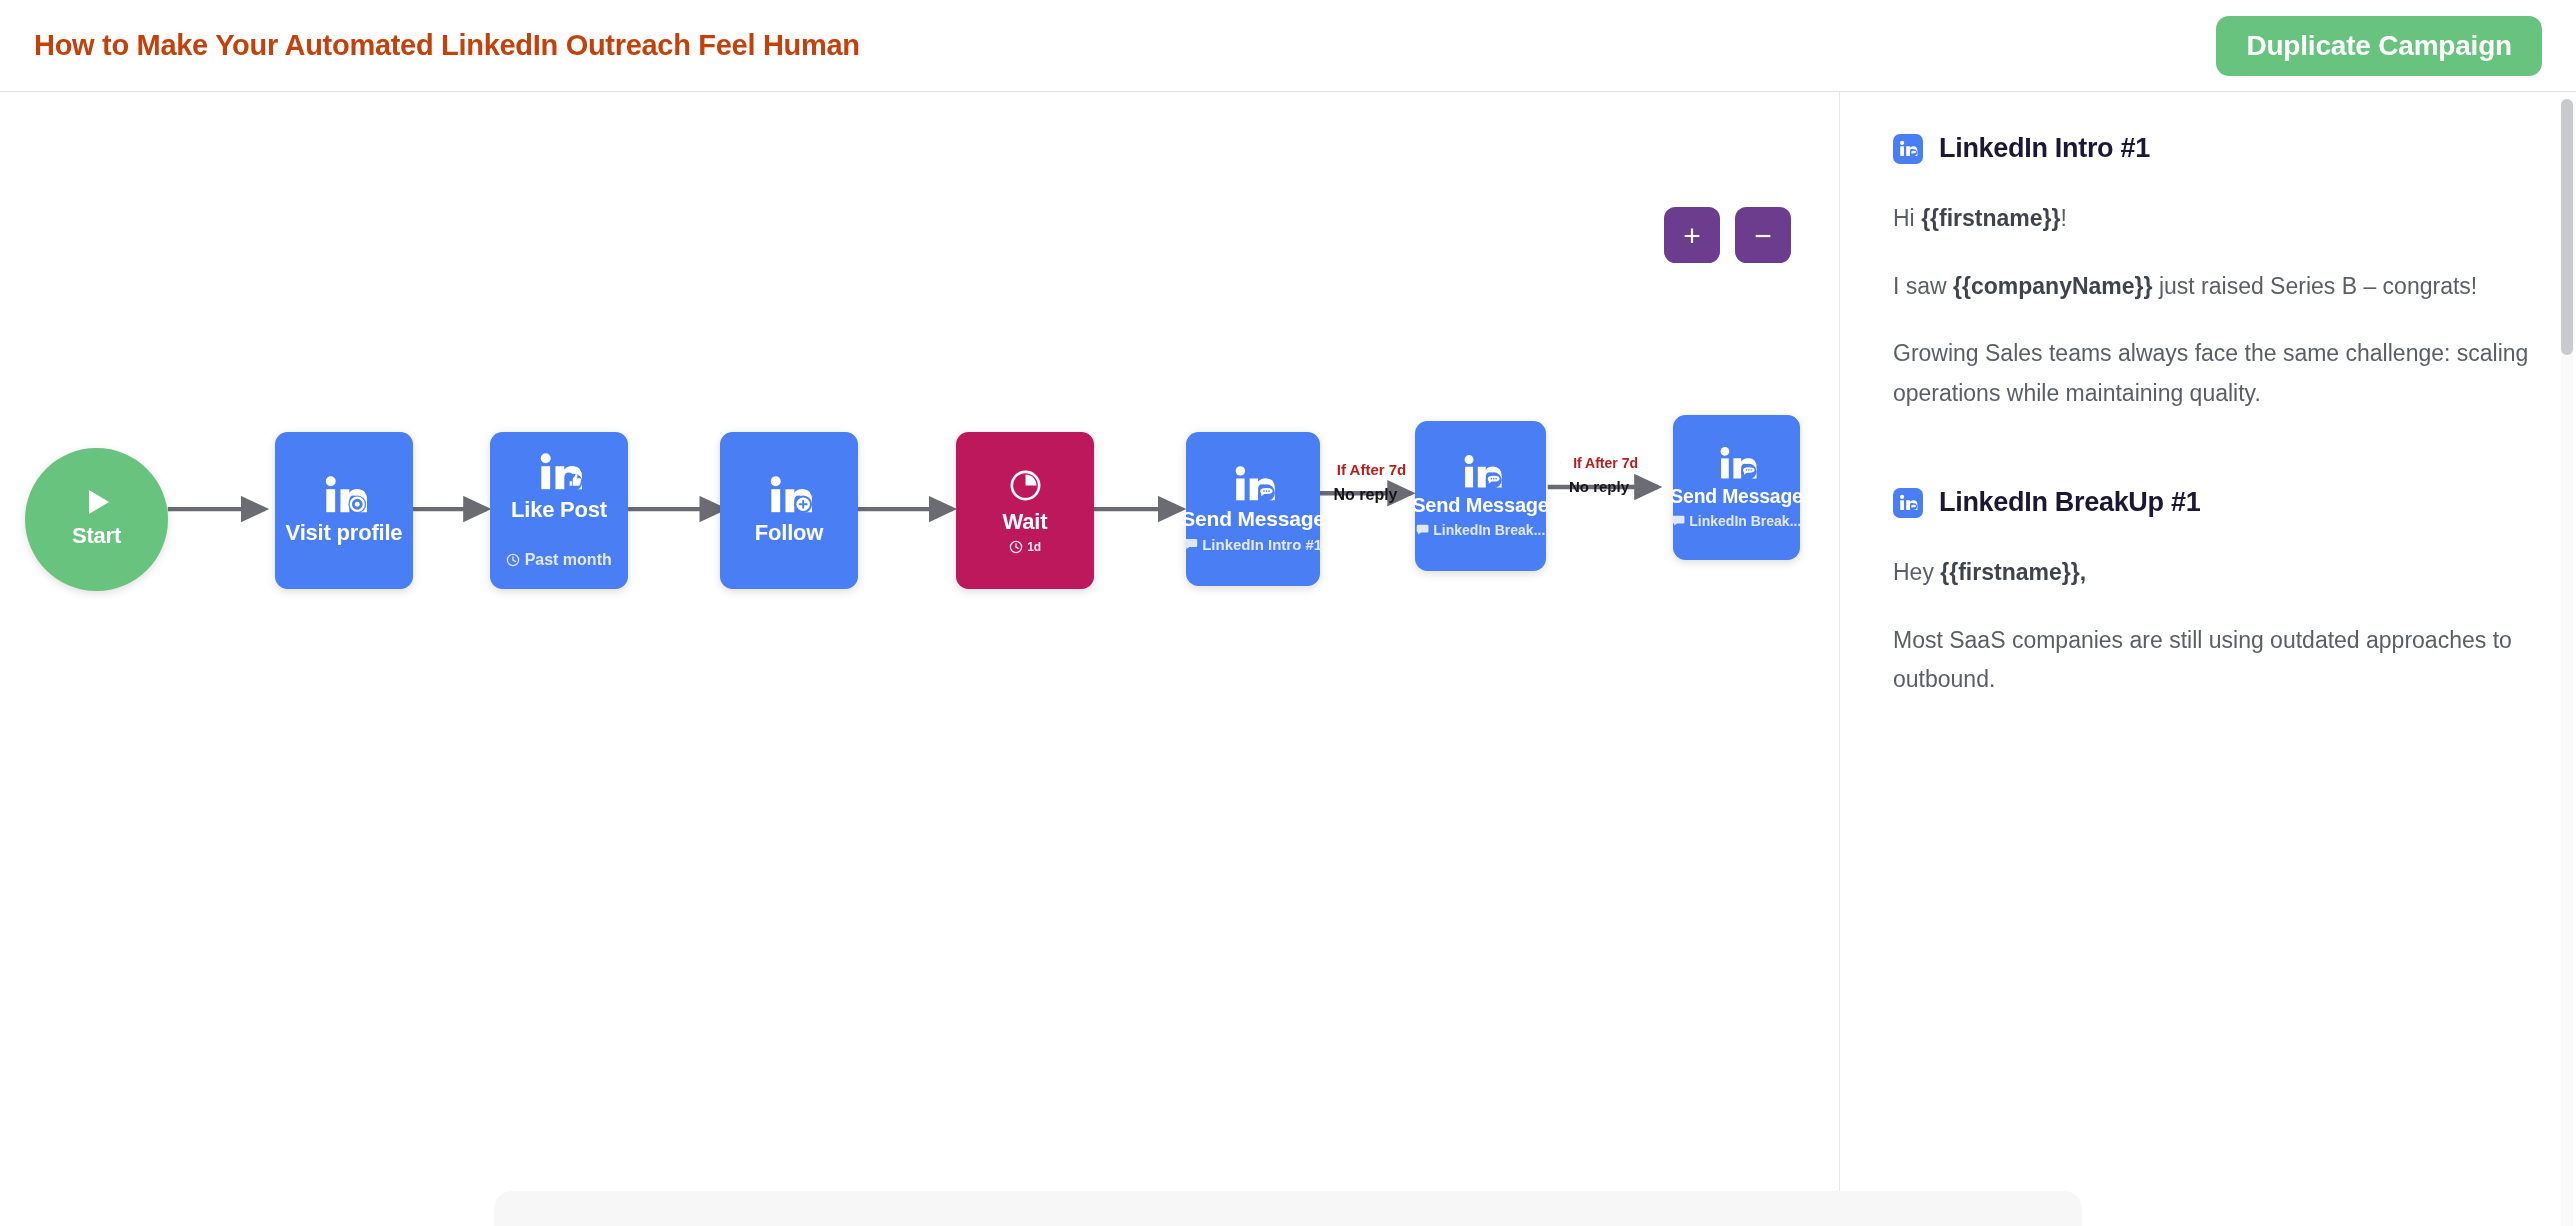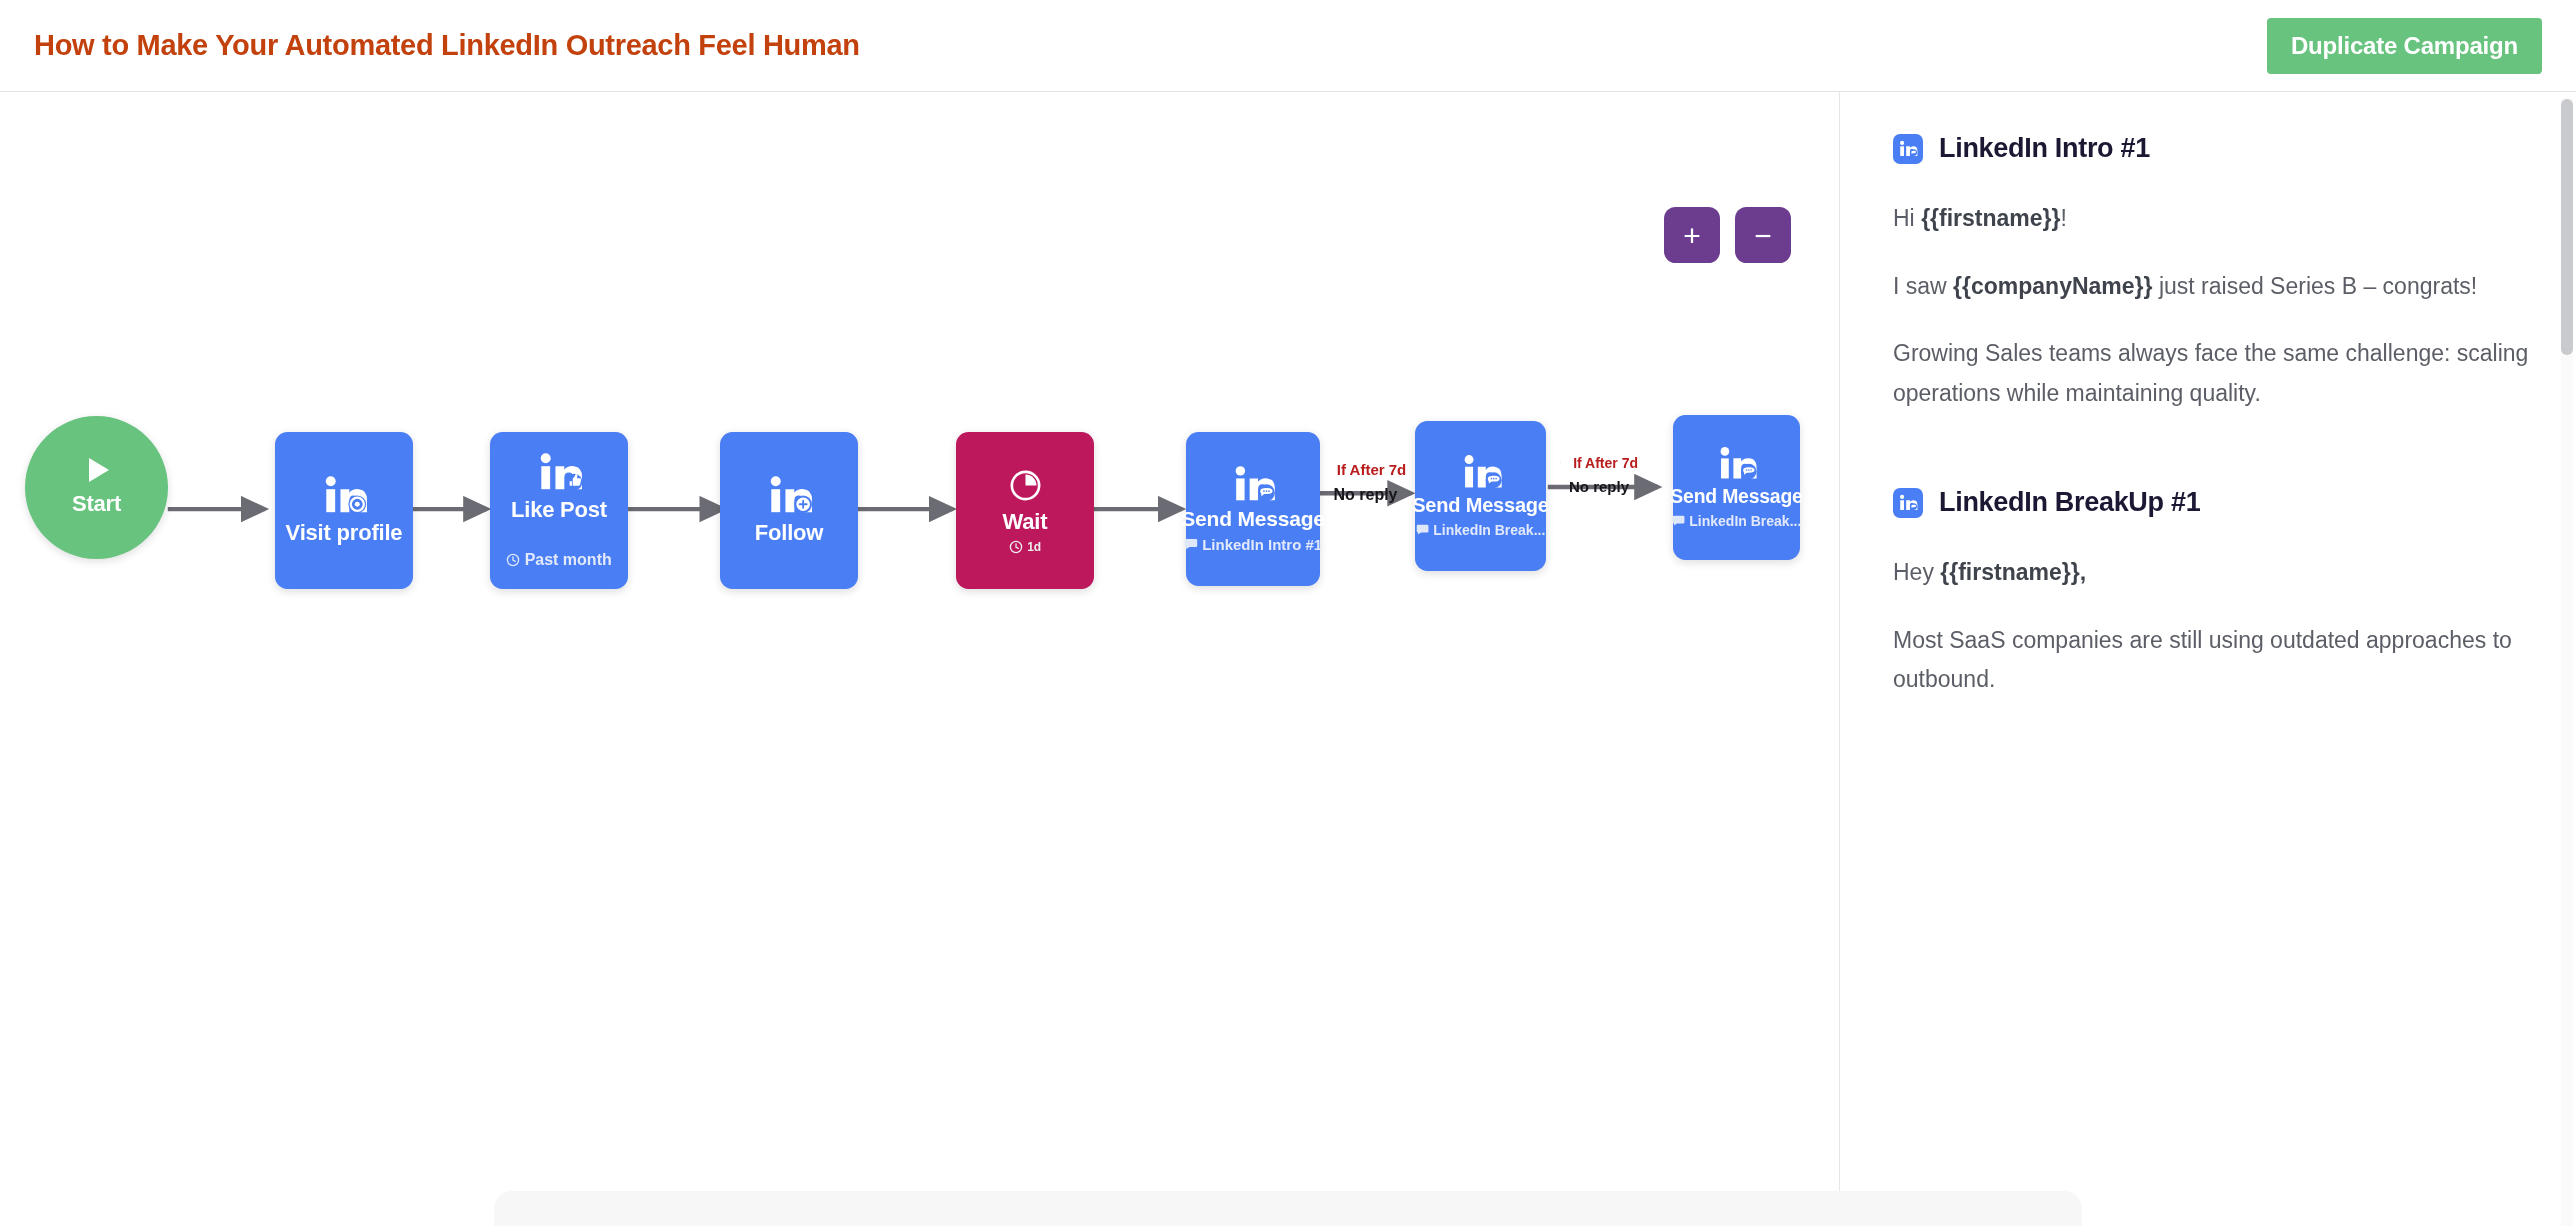--- a/index.html
+++ b/index.html
@@ -20,24 +20,24 @@
     justify-content: space-between;
     padding: 0 34px;
   }
   .page-title {
     font-size: 29px; font-weight: 700;
     color: #c2410c; letter-spacing: -0.3px;
     white-space: nowrap;
   }
   .duplicate-btn {
     background: #67c37e; color: #ffffff;
-    border: none; border-radius: 4px;
+    border: none; border-radius: 13px;
     font-family: "Liberation Sans", sans-serif;
-    font-size: 24px; font-weight: 700;
-    padding: 14px 24px; cursor: pointer;
+    font-size: 28px; font-weight: 700;
+    padding: 14px 30px; cursor: pointer;
     letter-spacing: -0.2px; white-space: nowrap;
   }
 
   
   .workspace { position: absolute; left: 0; top: 92px; width: 2576px; height: 1134px; }
 
   
   .canvas {
     position: absolute; left: 0; top: 0;
     width: 1839px; height: 1134px;
@@ -194,21 +194,21 @@
           <line x1="712" y1="473" x2="820" y2="473"></line>
           <line x1="972" y1="473" x2="1080" y2="473"></line>
           <line x1="1240" y1="473" x2="1340" y2="473"></line>
         </g>
         <g stroke="#6b6b73" stroke-width="5" fill="none" marker-end="url(#arw)">
           <line x1="1492" y1="455" x2="1600" y2="455"></line>
           <line x1="1755" y1="448" x2="1880" y2="448"></line>
         </g>
       </svg>
 
-      <div class="node node-start" style="left:25px; top:324px; width:143px; height:143px;">
+      <div class="node node-start" style="left:25px; top:356px; width:143px; height:143px;">
         <div class="play-tri"></div>
         <div class="node-title" style="font-size:22px;">Start</div>
       </div>
 
       <div class="node node-box" style="left:275px; top:340px; width:138px; height:157px;">
         <svg class="node-icon" width="46" height="39" viewBox="0 0 52 44">
           <rect x="6" y="16" width="10" height="26" fill="#fff"></rect>
           <circle cx="11" cy="7" r="5.6" fill="#fff"></circle>
           <path d="M22 16 h10 v4 q4-5 11-4 q9 1 9 12 v14 h-10 v-13 q0-6-5-6 q-5 0-5 6 v13 h-10 z" fill="#fff"></path>
           <circle cx="41" cy="33" r="10" fill="#4a7ef4"></circle>

